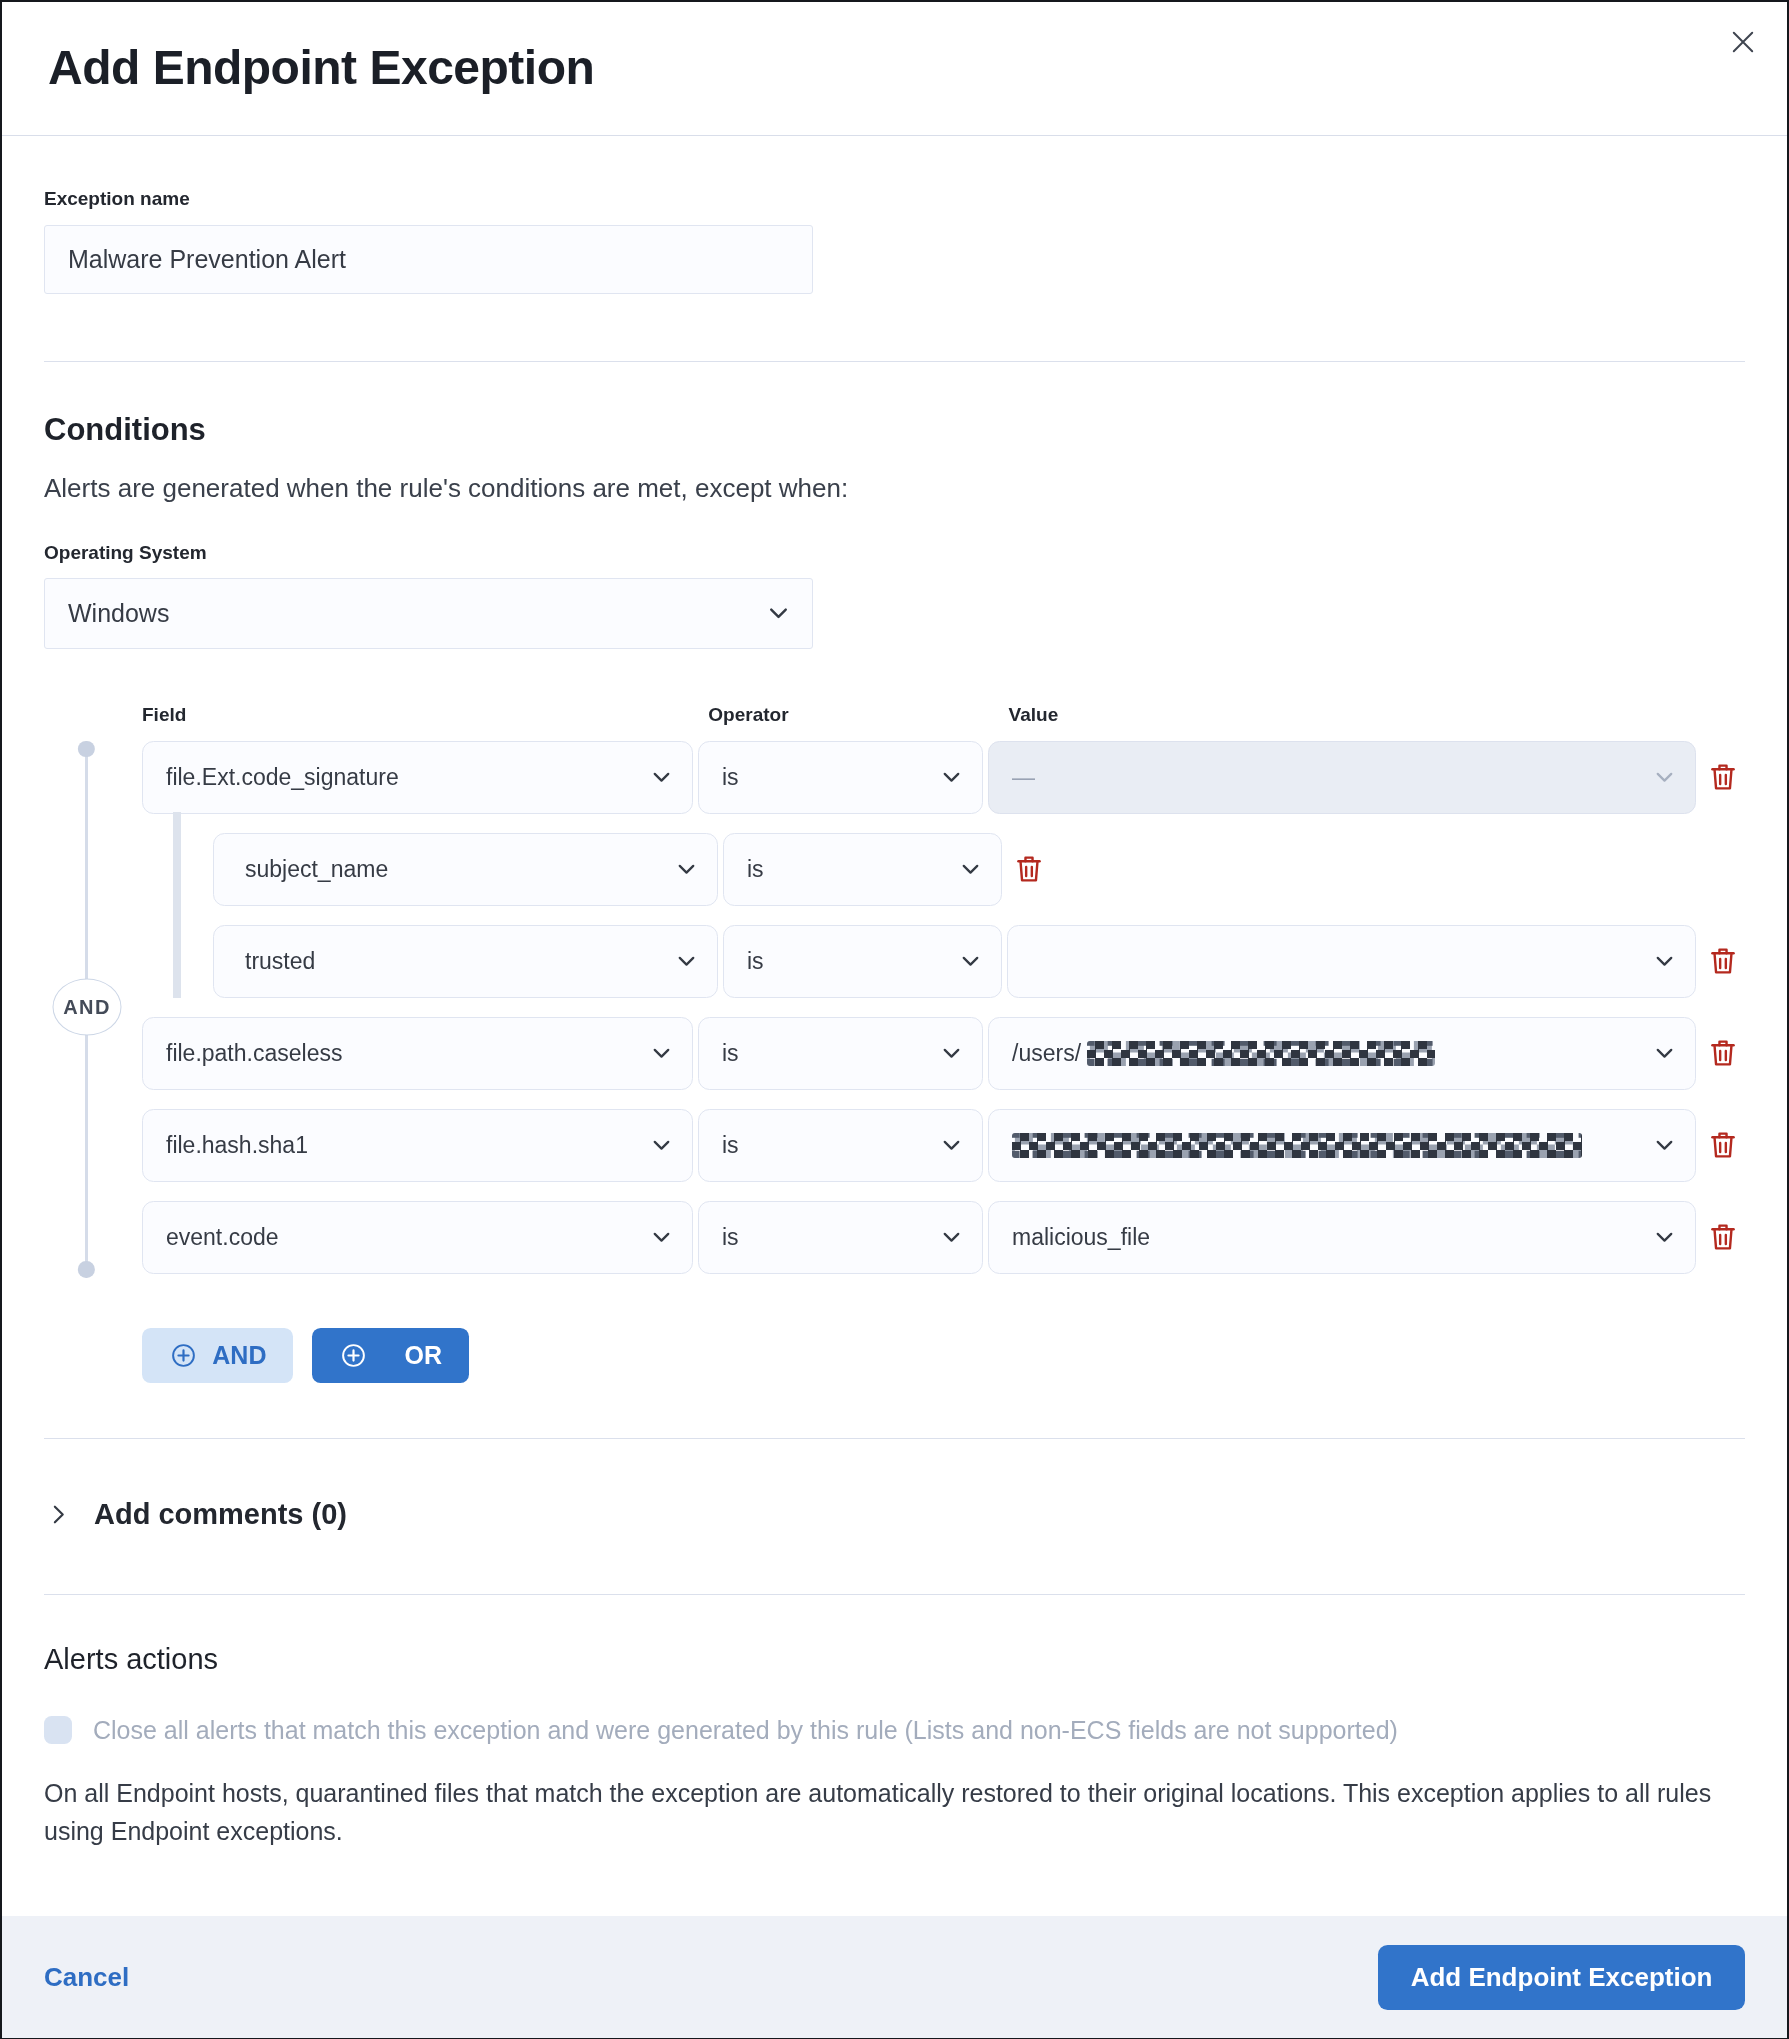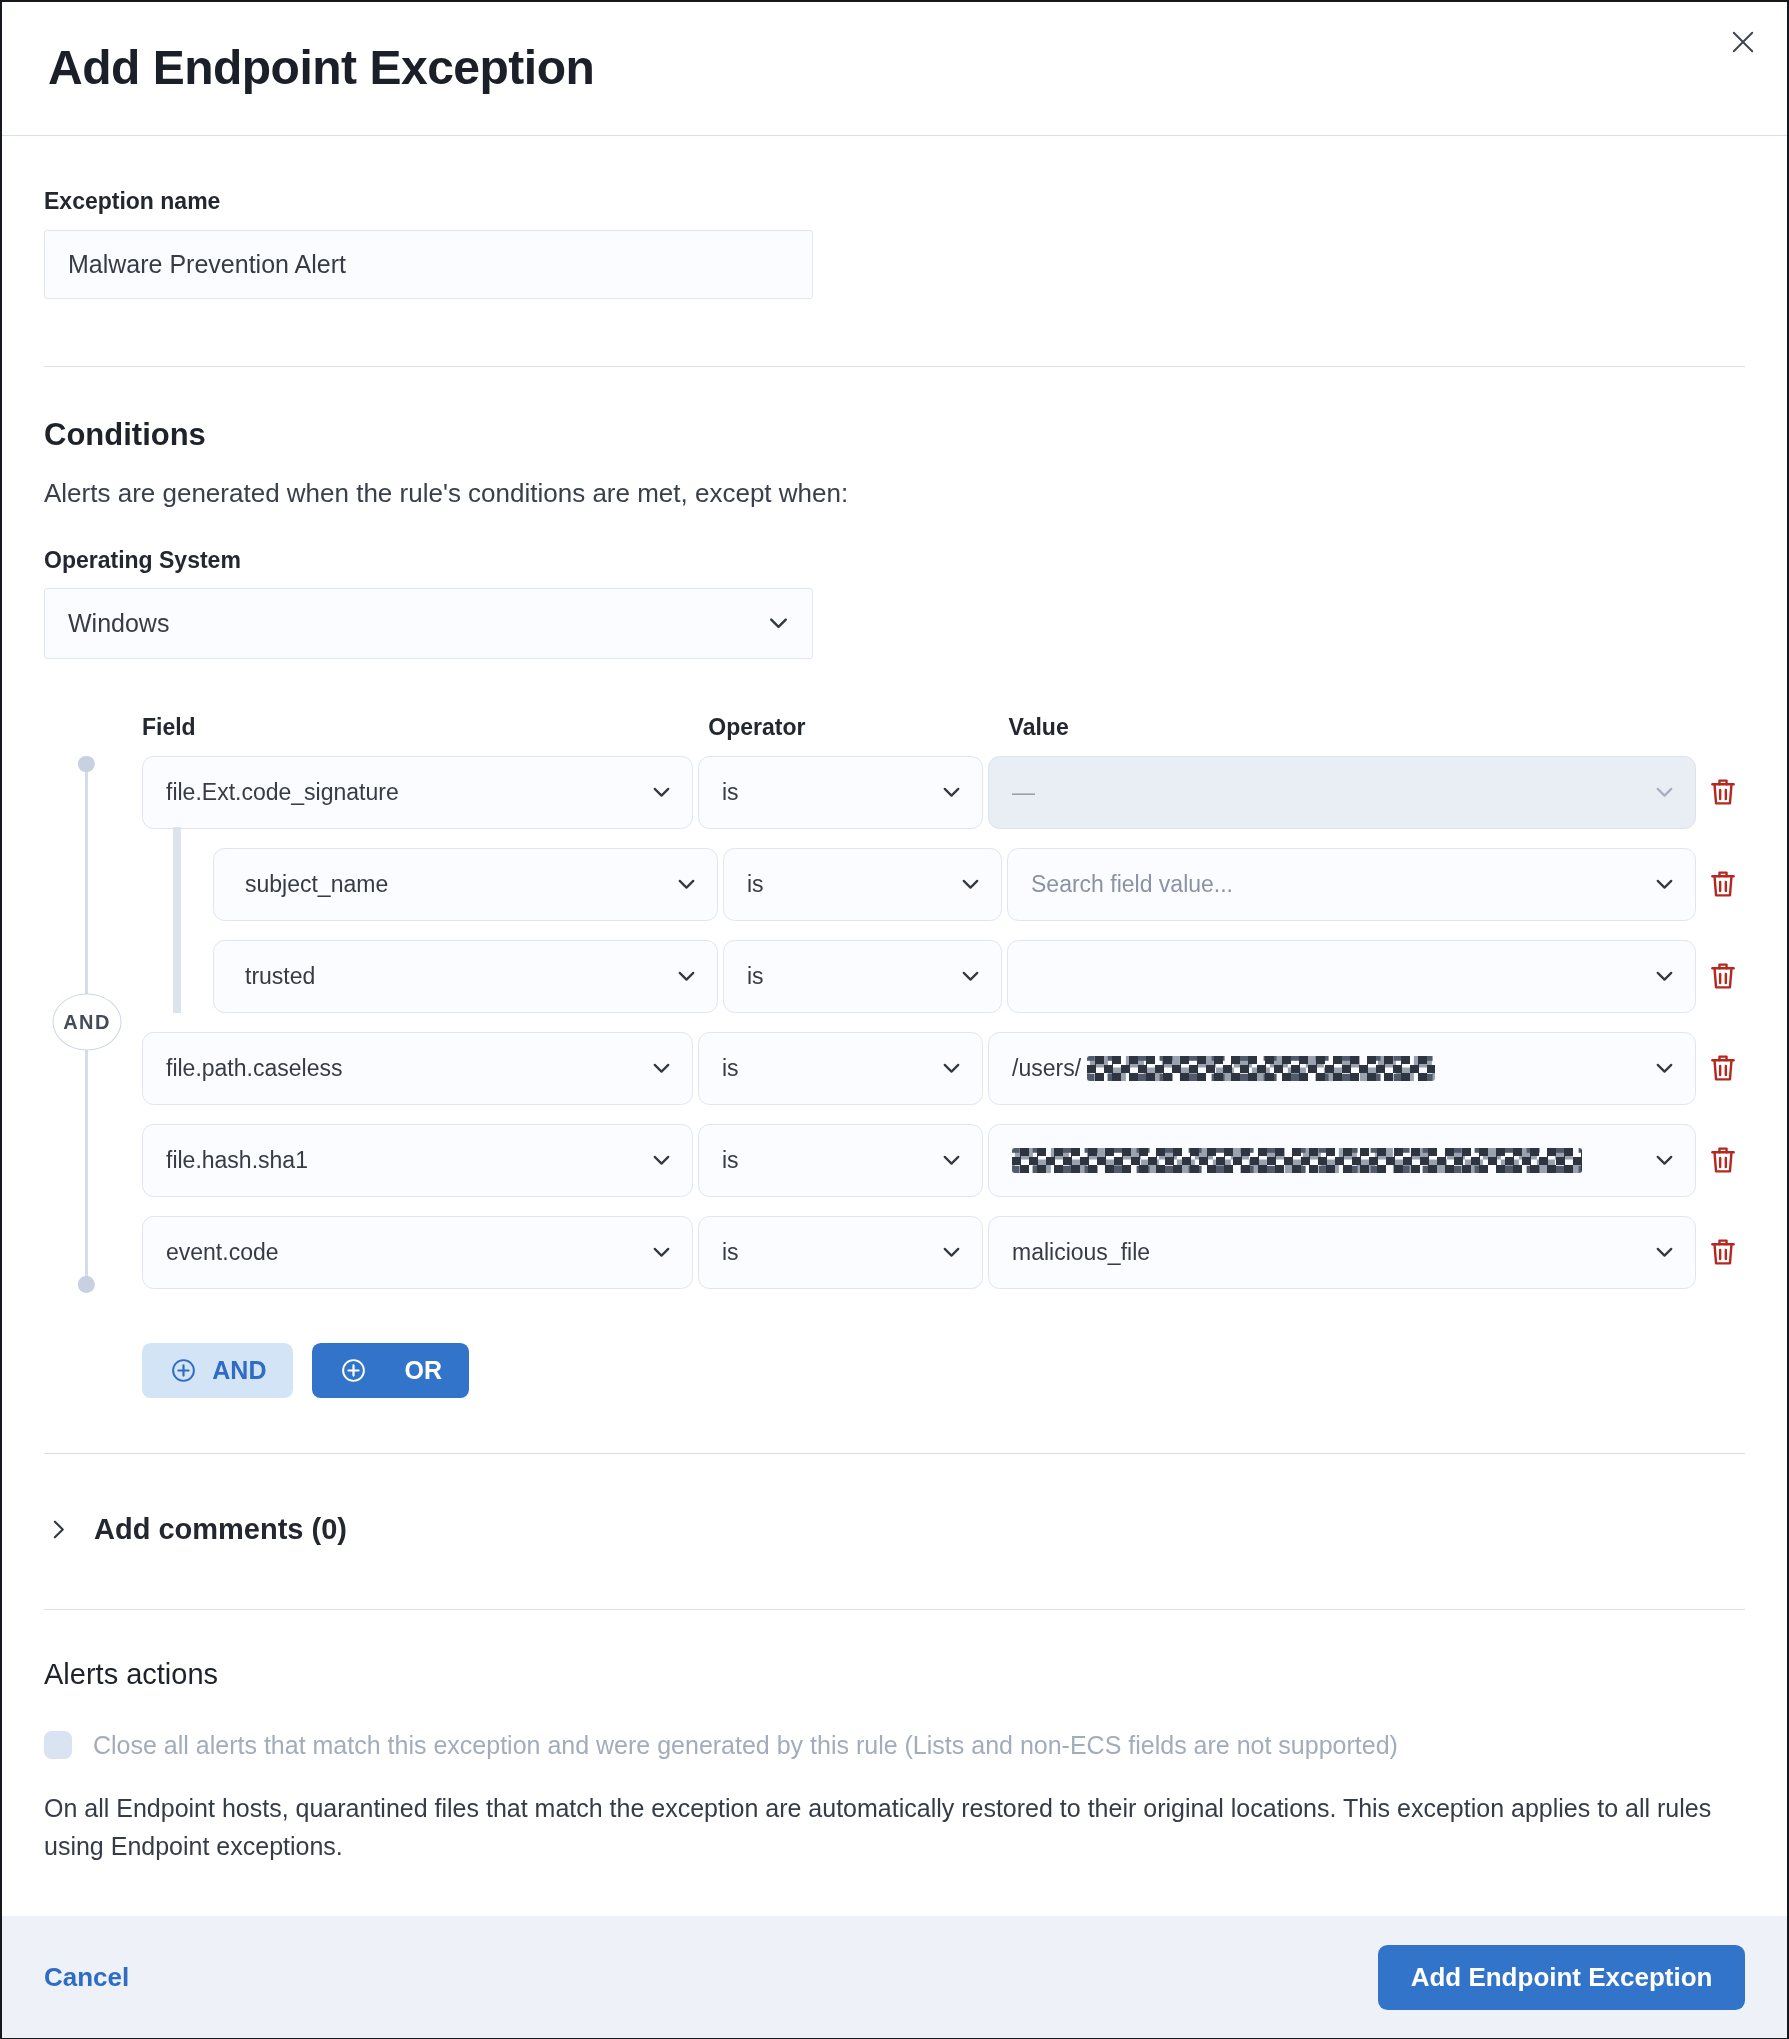--- a/index.html
+++ b/index.html
@@ -17,21 +17,21 @@
   
   .modal-header { position:relative; padding:38px 46px 40px; border-bottom:1.9px solid #d9deea; }
   .modal-title { font-size:48px; font-weight:700; color:#1b1f27; letter-spacing:-0.5px; }
   .close-btn { position:absolute; top:21px; right:25px; width:38px; height:38px;
     background:none; border:none; cursor:pointer; display:flex; align-items:center; justify-content:center; }
 
   
   .modal-body { flex:1; padding:0 42px; }
   .divider { border:none; border-top:1.9px solid #dbe0ec; }
 
-  .form-label { font-size:23px; font-weight:700; color:#23272f; }
+  .form-label { font-size:19px; font-weight:700; color:#23272f; }
 
   .text-input, .select {
     position:relative; display:flex; align-items:center;
     height:69px; padding:0 61px 0 23px;
     background:#fbfcff; border:1.9px solid #e0e5f1; border-radius:3px;
     font-size:25px; color:#363b45; cursor:pointer;
   }
   .text-input { cursor:text; }
   .w-std { width:769px; }
   .chev { position:absolute; right:19px; top:50%; transform:translateY(-50%); }
@@ -216,28 +216,20 @@
           </span>
       </div>
       <div class="cbox o">
         <span>is</span>
         <span class="chev">
             <svg width="27" height="27" viewBox="0 0 24 24" fill="none" stroke="#343a44" stroke-width="2" stroke-linecap="round" stroke-linejoin="round">
               <path d="M6 9.2l6 6 6-6"></path>
             </svg>
           </span>
       </div>
-      <div class="cbox v">
-        <span class="placeholder">Search field value...</span>
-        <span class="chev">
-            <svg width="27" height="27" viewBox="0 0 24 24" fill="none" stroke="#343a44" stroke-width="2" stroke-linecap="round" stroke-linejoin="round">
-              <path d="M6 9.2l6 6 6-6"></path>
-            </svg>
-          </span>
-      </div>
       <div class="trash-cell">
           <button class="trash-btn">
             <span>
         <svg width="34" height="34" viewBox="0 0 24 24" fill="none" stroke="#b4291f" stroke-width="1.7" stroke-linecap="round" stroke-linejoin="round">
                 <path d="M4.5 6.5h15"></path>
                 <path d="M9.5 6.5V4h5v2.5"></path>
                 <path d="M6 6.5l1.1 13.5h9.8L18 6.5"></path>
                 <path d="M10 10.5v6.5M14 10.5v6.5"></path>
               </svg>
       </span>

